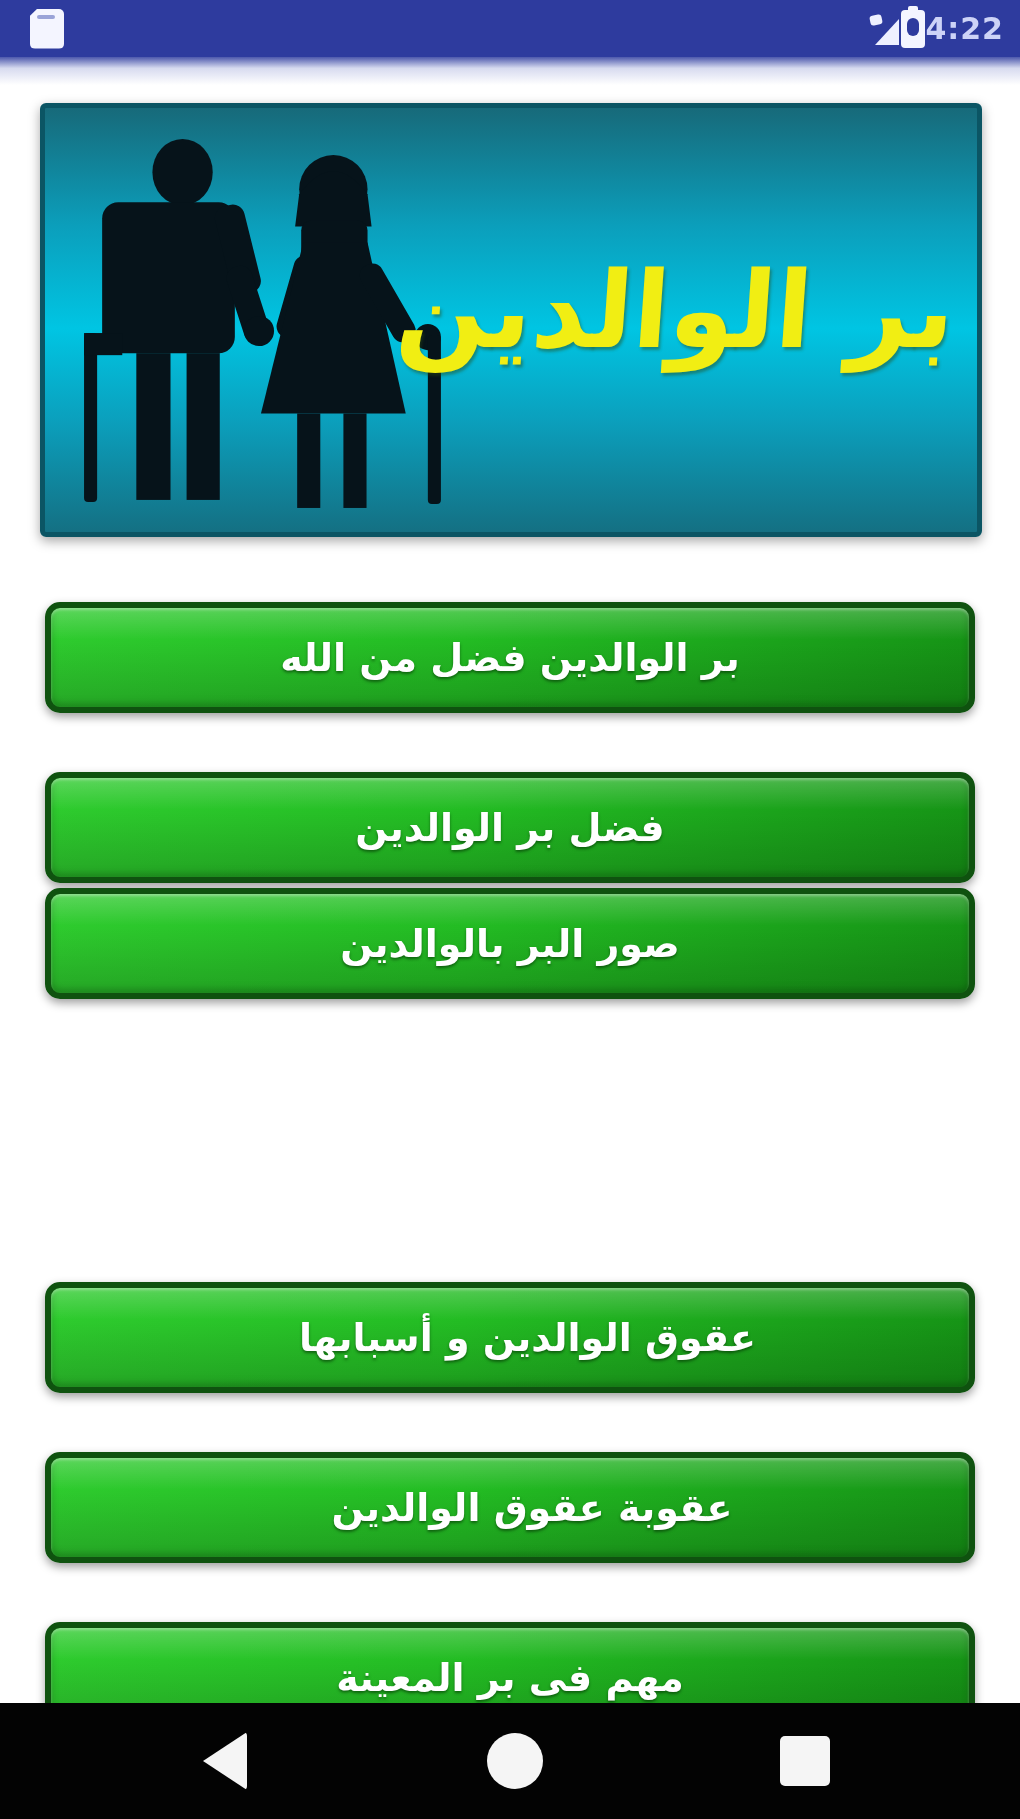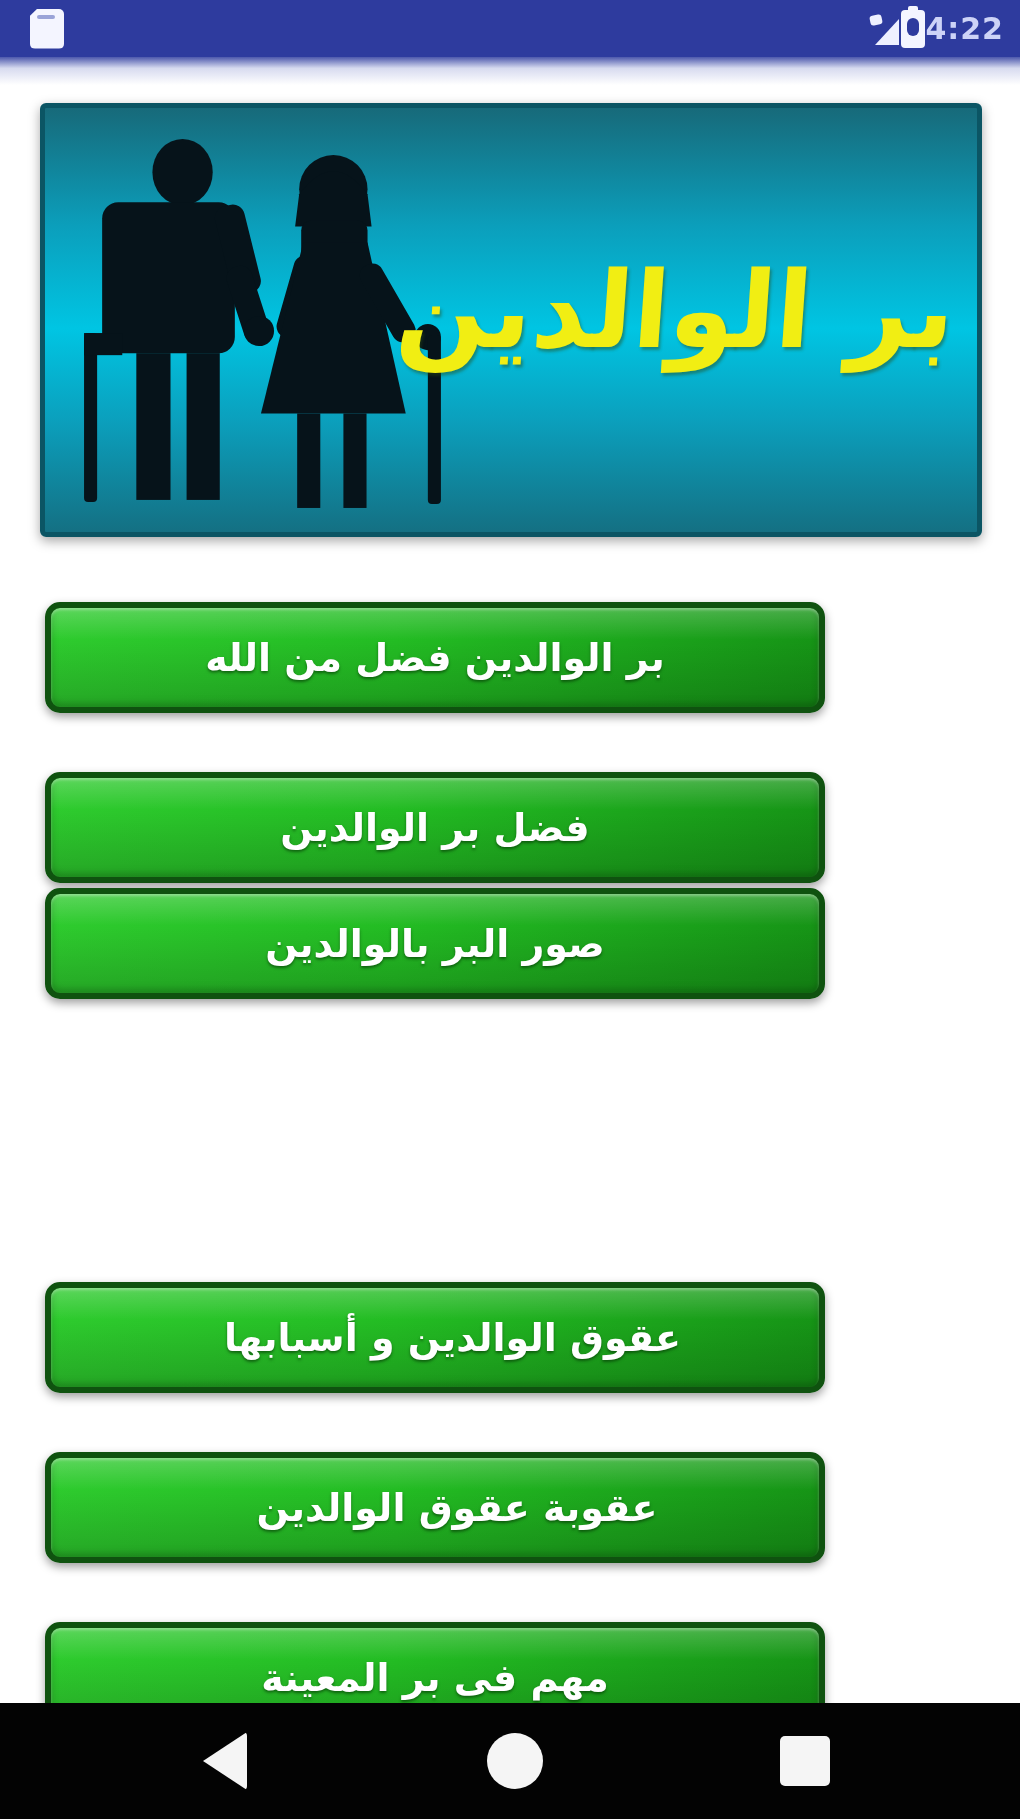--- a/index.html
+++ b/index.html
@@ -34,21 +34,21 @@
   .banner { position:absolute; left:40px; top:103px; width:942px; height:434px;
             border:5px solid #0b5564; border-radius:6px;
             background:linear-gradient(180deg, #176a7a 0%, #0b9fbc 28%, #00c5e3 52%, #0b9fbc 74%, #147083 100%);
             box-shadow:0 4px 12px rgba(0,0,0,0.35); overflow:hidden; }
   .couple-svg { position:absolute; left:20px; top:26px; height:382px; width:400px; }
   .banner-title { position:absolute; right:22px; top:50%; transform:translateY(-58%) skewX(-4deg);
             color:#f1ee13; font-size:106px; font-weight:bold; direction:rtl;
             text-shadow:2px 3px 3px rgba(40,70,20,0.45); white-space:nowrap; }
 
   
-  .menu-btn { position:absolute; left:45px; width:780px; height:111px;
+  .menu-btn { position:absolute; left:45px; width:930px; height:111px;
               border:6px solid #0f520f; border-radius:15px; cursor:pointer;
               background:linear-gradient(rgba(255,255,255,0.22), rgba(255,255,255,0) 32%, rgba(0,0,0,0.14) 88%),
                          linear-gradient(to right, #2ecb2e 0%, #23bc23 45%, #169416 100%);
               box-shadow:0 4px 10px rgba(0,0,0,0.38), inset 0 2px 3px rgba(255,255,255,0.35), inset 0 -4px 7px rgba(0,30,0,0.28);
               color:#ffffff; font-family:"DejaVu Sans", sans-serif; font-size:38px; font-weight:bold;
               direction:rtl; text-align:center;
               text-shadow:0 2px 3px rgba(0,40,0,0.55); }
   .b1{top:602px;} .b2{top:772px;} .b3{top:888px;} .b4{top:1112px;}
   .b5{top:1282px;padding-left:35px;} .b6{top:1452px;padding-left:44px;} .b7{top:1622px;}
 

